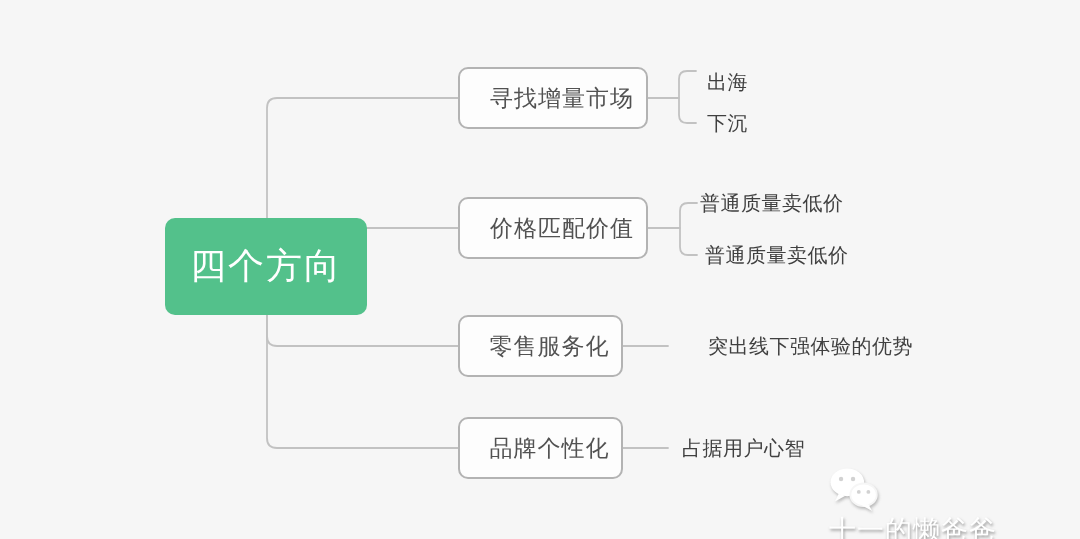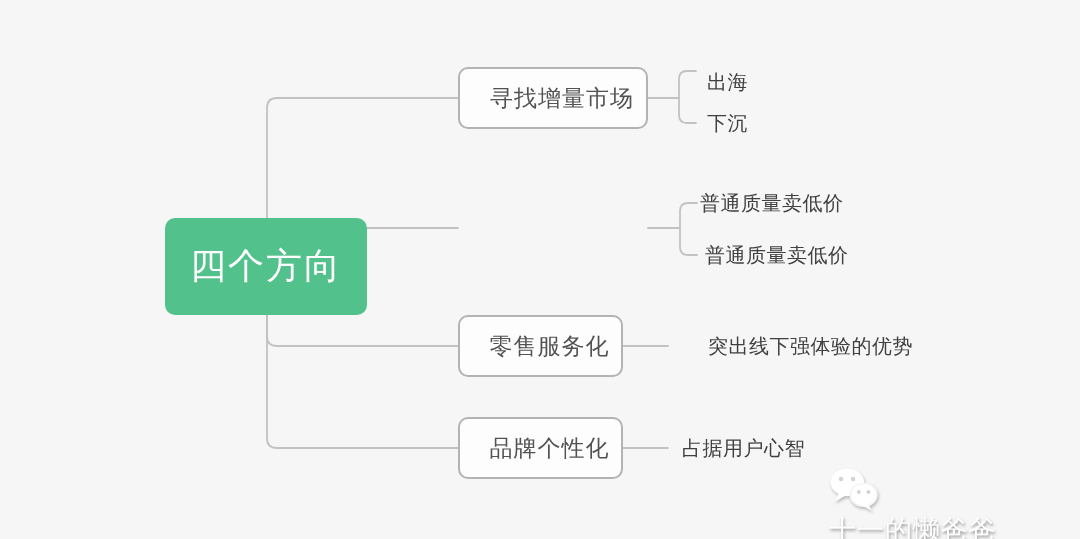--- a/index.html
+++ b/index.html
@@ -97,20 +97,21 @@
     <path d="M696,71 H687 Q679,71 679,79 V115 Q679,123 687,123 H696"></path>
     <path d="M648,228 H680"></path>
     <path d="M697,203 H688 Q680,203 680,211 V247 Q680,255 688,255 H697"></path>
     <path d="M623,346 H668"></path>
     <path d="M623,448 H668"></path>
   </svg>
 
   <div class="node root">四个方向</div>
 
   <div class="node branch" id="branch-0">寻找增量市场</div>
+  <div class="node branch" id="branch-1">价格匹配价值</div>
   <div class="node branch" id="branch-3">品牌个性化</div>
   <div class="node branch" id="branch-2">零售服务化</div>
 
   <span class="leaf" id="leaf-0-0">出海</span>
   <span class="leaf" id="leaf-0-1">下沉</span>
   <span class="leaf" id="leaf-1-0">普通质量卖低价</span>
   <span class="leaf" id="leaf-1-1">普通质量卖低价</span>
   <span class="leaf" id="leaf-2-0">突出线下强体验的优势</span>
   <span class="leaf" id="leaf-3-0">占据用户心智</span>
 

